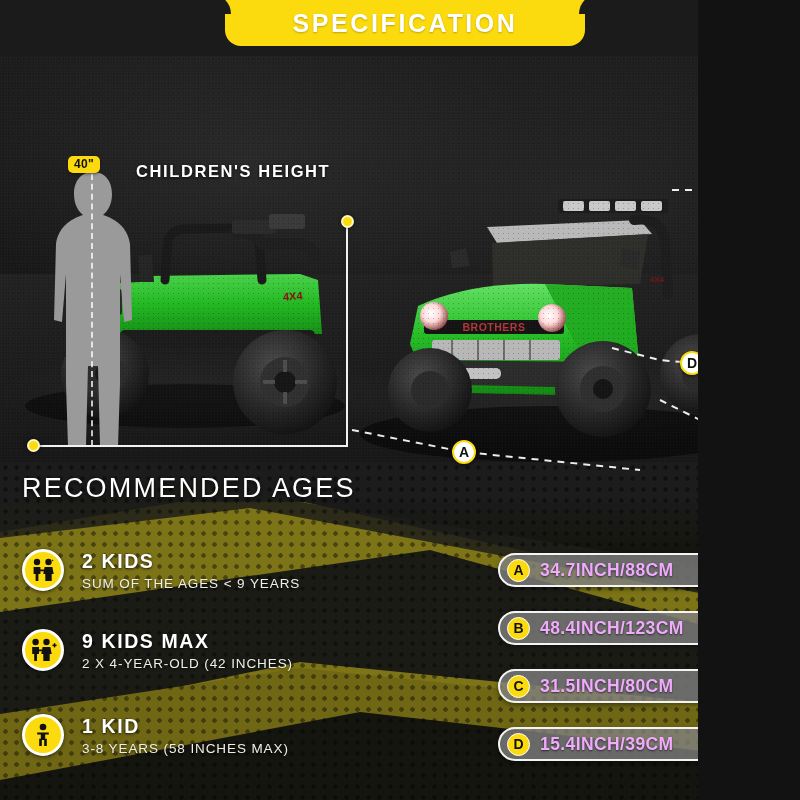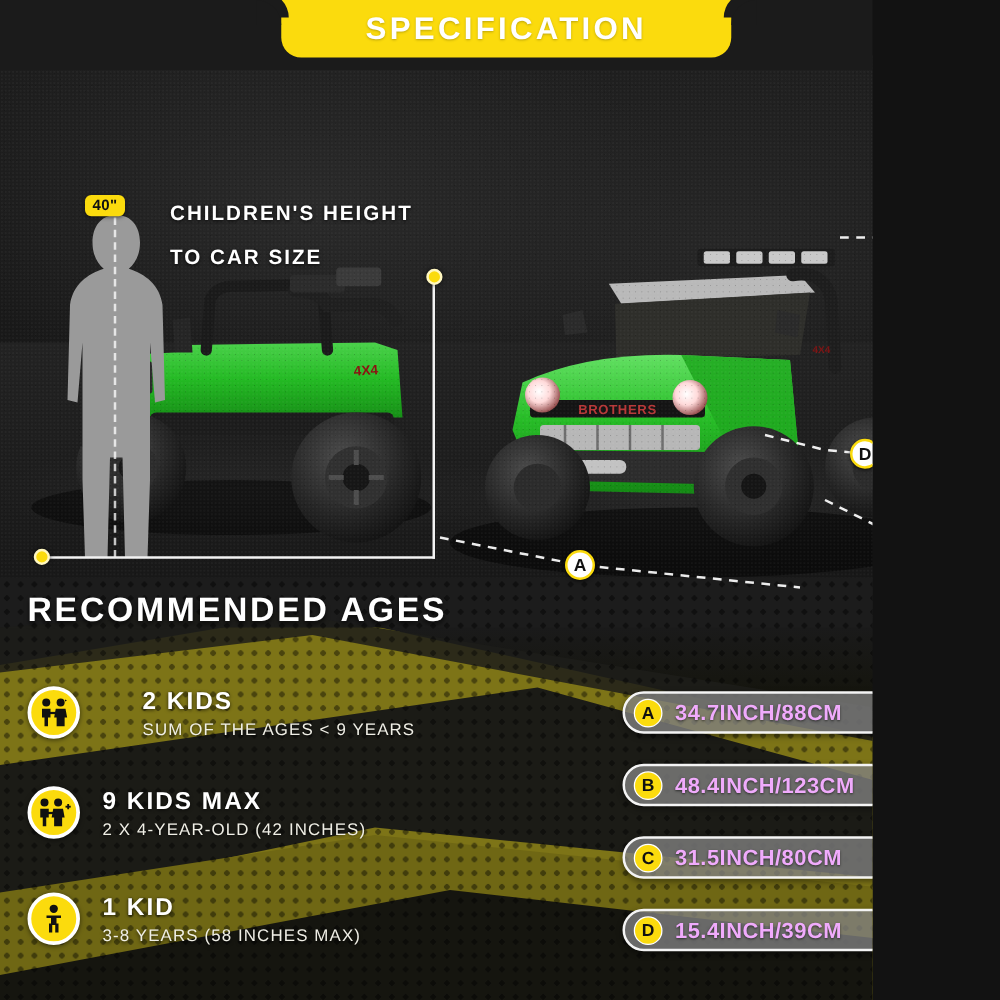--- a/index.html
+++ b/index.html
@@ -107,21 +107,21 @@
   }
   .ages-panel .bands { position:absolute; left:0; top:0; width:800px; height:338px; }
   .dotgrid {
     position:absolute; left:0; top:0; width:800px; height:338px;
     background-image:radial-gradient(rgba(0,0,0,.55) 2.1px, rgba(255,255,255,.035) 2.4px, transparent 2.8px);
     background-size:11px 11px;
     opacity:.75; pointer-events:none;
   }
   .ages-title {
     position:absolute; left:22px; top:473px; z-index:6;
-    color:#fff; font-size:27px; font-weight:bold; letter-spacing:2.2px;
+    color:#fff; font-size:27px; font-weight:normal; letter-spacing:2.2px;
     text-shadow:0 2px 4px rgba(0,0,0,.7);
   }
 
   
   .age-row { position:absolute; left:22px; display:flex; align-items:center; z-index:6; }
   .age-icon {
     width:42px; height:42px; border-radius:50%; background:#fbdb0d;
     border:3px solid #fff; flex:0 0 42px;
     display:flex; align-items:center; justify-content:center;
     box-shadow:0 1px 4px rgba(0,0,0,.55);
@@ -284,21 +284,20 @@
     <svg class="kid-silhouette" viewBox="0 0 90 278">
       <path d="M45 2 C33 2 26 11 26 24 C26 34 30 41 35 45 C22 49 10 58 8 74 L6 150 L14 152 L18 104
                L18 214 L20 276 L38 276 L40 196 L50 196 L52 276 L70 276 L72 214 L72 104 L76 152 L84 150
                L82 74 C80 58 68 49 55 45 C60 41 64 34 64 24 C64 11 57 2 45 2 Z" fill="#9a9a9a"></path>
     </svg>
     <div class="height-dash"></div>
     <div class="height-badge">40"</div>
 
     <div class="caption">
       <div>CHILDREN'S HEIGHT</div>
-      <div>TO CAR SIZE</div>
     </div>
 
     <div class="meas-line-h"></div>
     <div class="meas-line-v"></div>
     <div class="ydot" style="left:27px;top:395px;"></div>
     <div class="ydot" style="left:341px;top:171px;"></div>
   </div>
 
   <svg class="callout-svg" viewBox="0 0 800 472">
     <g fill="none" stroke="#ffffff" stroke-width="2" stroke-dasharray="7 6" opacity=".92">
@@ -333,21 +332,21 @@
       <polygon points="0,300 420,236 800,296 800,338 0,338" fill="#15150f"></polygon>
       <polygon points="0,252 300,206 800,258 800,300 360,250 0,318" fill="#6f6714"></polygon>
       <rect x="0" y="0" width="800" height="40" fill="#1c1c1c"></rect>
       <polygon points="0,40 200,24 800,120 800,150 250,46 0,76" fill="#1d1d1a" opacity=".85"></polygon>
     </svg>
     <div class="dotgrid"></div>
   </div>
 
   <div class="ages-title">RECOMMENDED AGES</div>
 
-  <div class="age-row" style="top:549px;gap:32px;">
+  <div class="age-row" style="top:549px;">
     <div class="age-icon">
       <svg width="26" height="24" viewBox="0 0 26 24">
         <circle cx="7" cy="4" r="3.2" fill="#111"></circle>
         <path d="M3.6 9 h6.8 v7 h-2 v7 h-2.8 v-7 h-2 z" fill="#111"></path>
         <circle cx="18.5" cy="4" r="3.2" fill="#111"></circle>
         <path d="M14.6 9 h7.8 l1.3 7 h-2 v7 h-6.4 v-7 h-2 z" fill="#111"></path>
         <path d="M22 1.6 l1.6 .8 -1.6 .8 z" fill="#111"></path>
         <rect x="9.8" y="11.5" width="5" height="1.8" fill="#111"></rect>
       </svg>
     </div>

